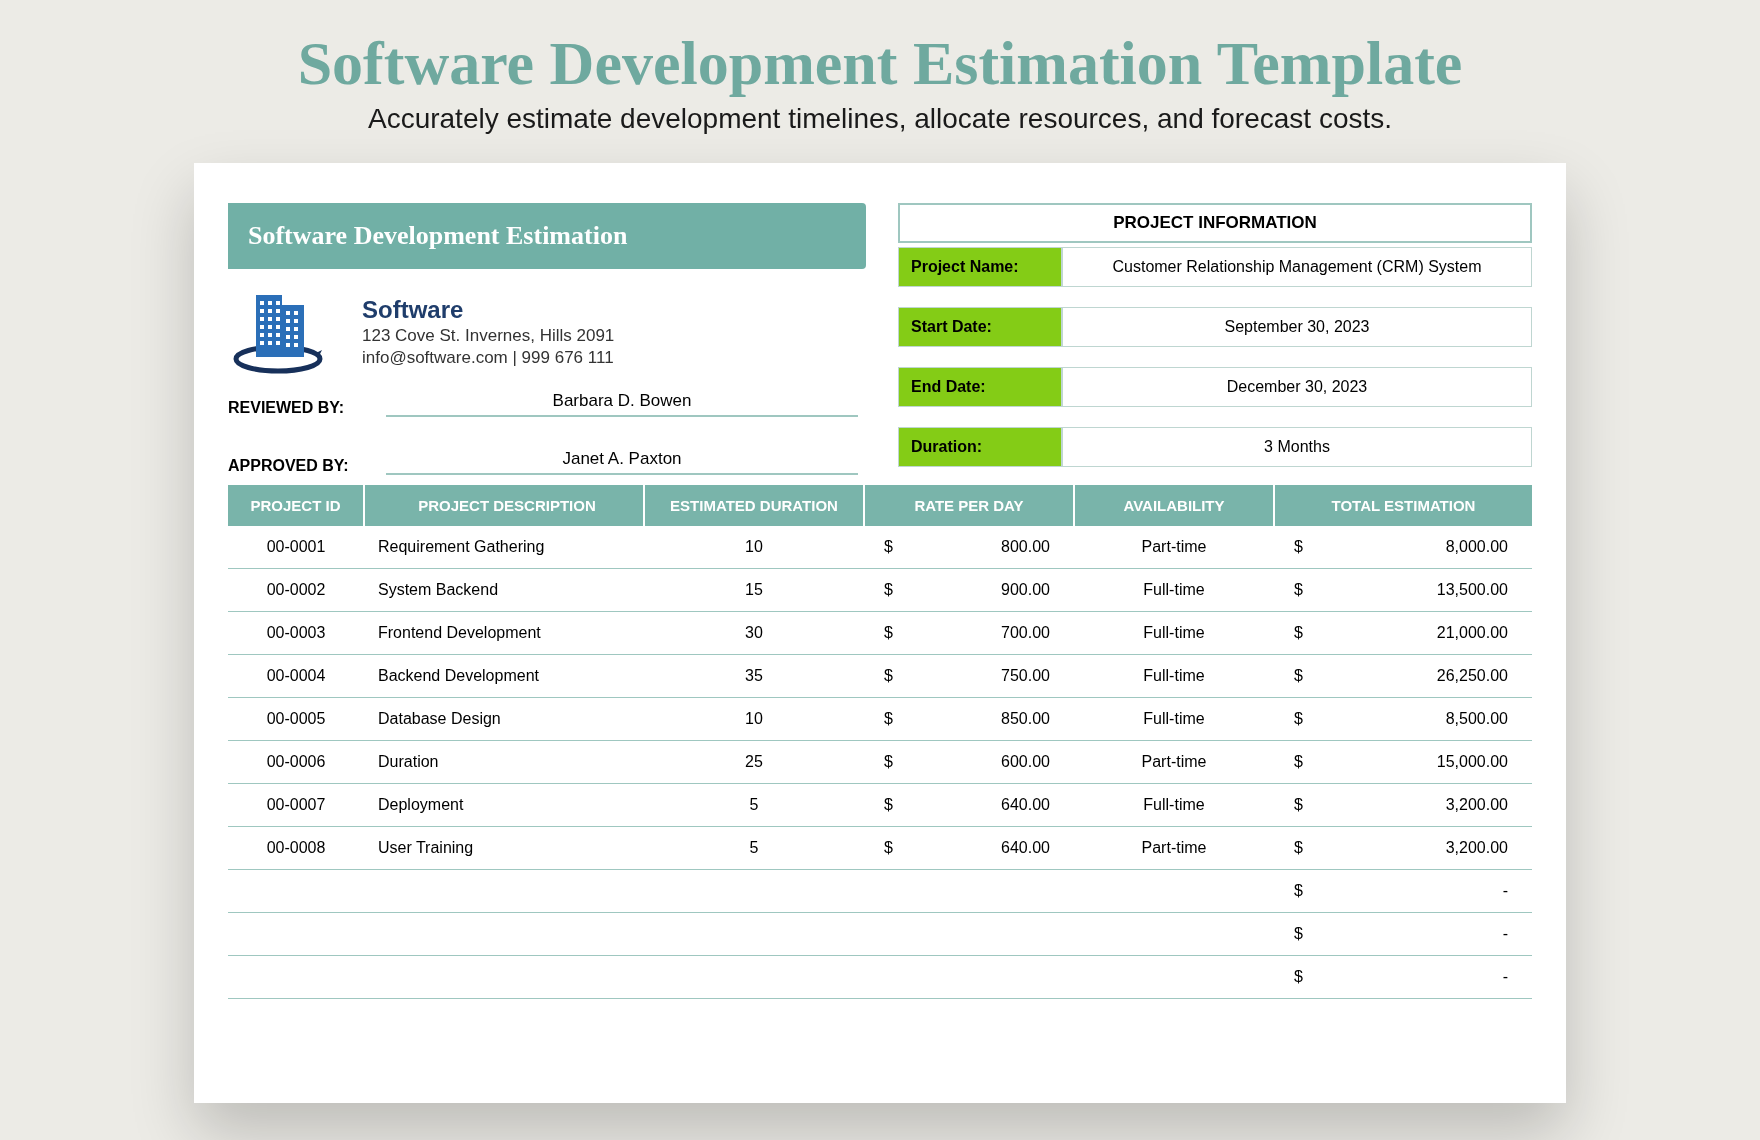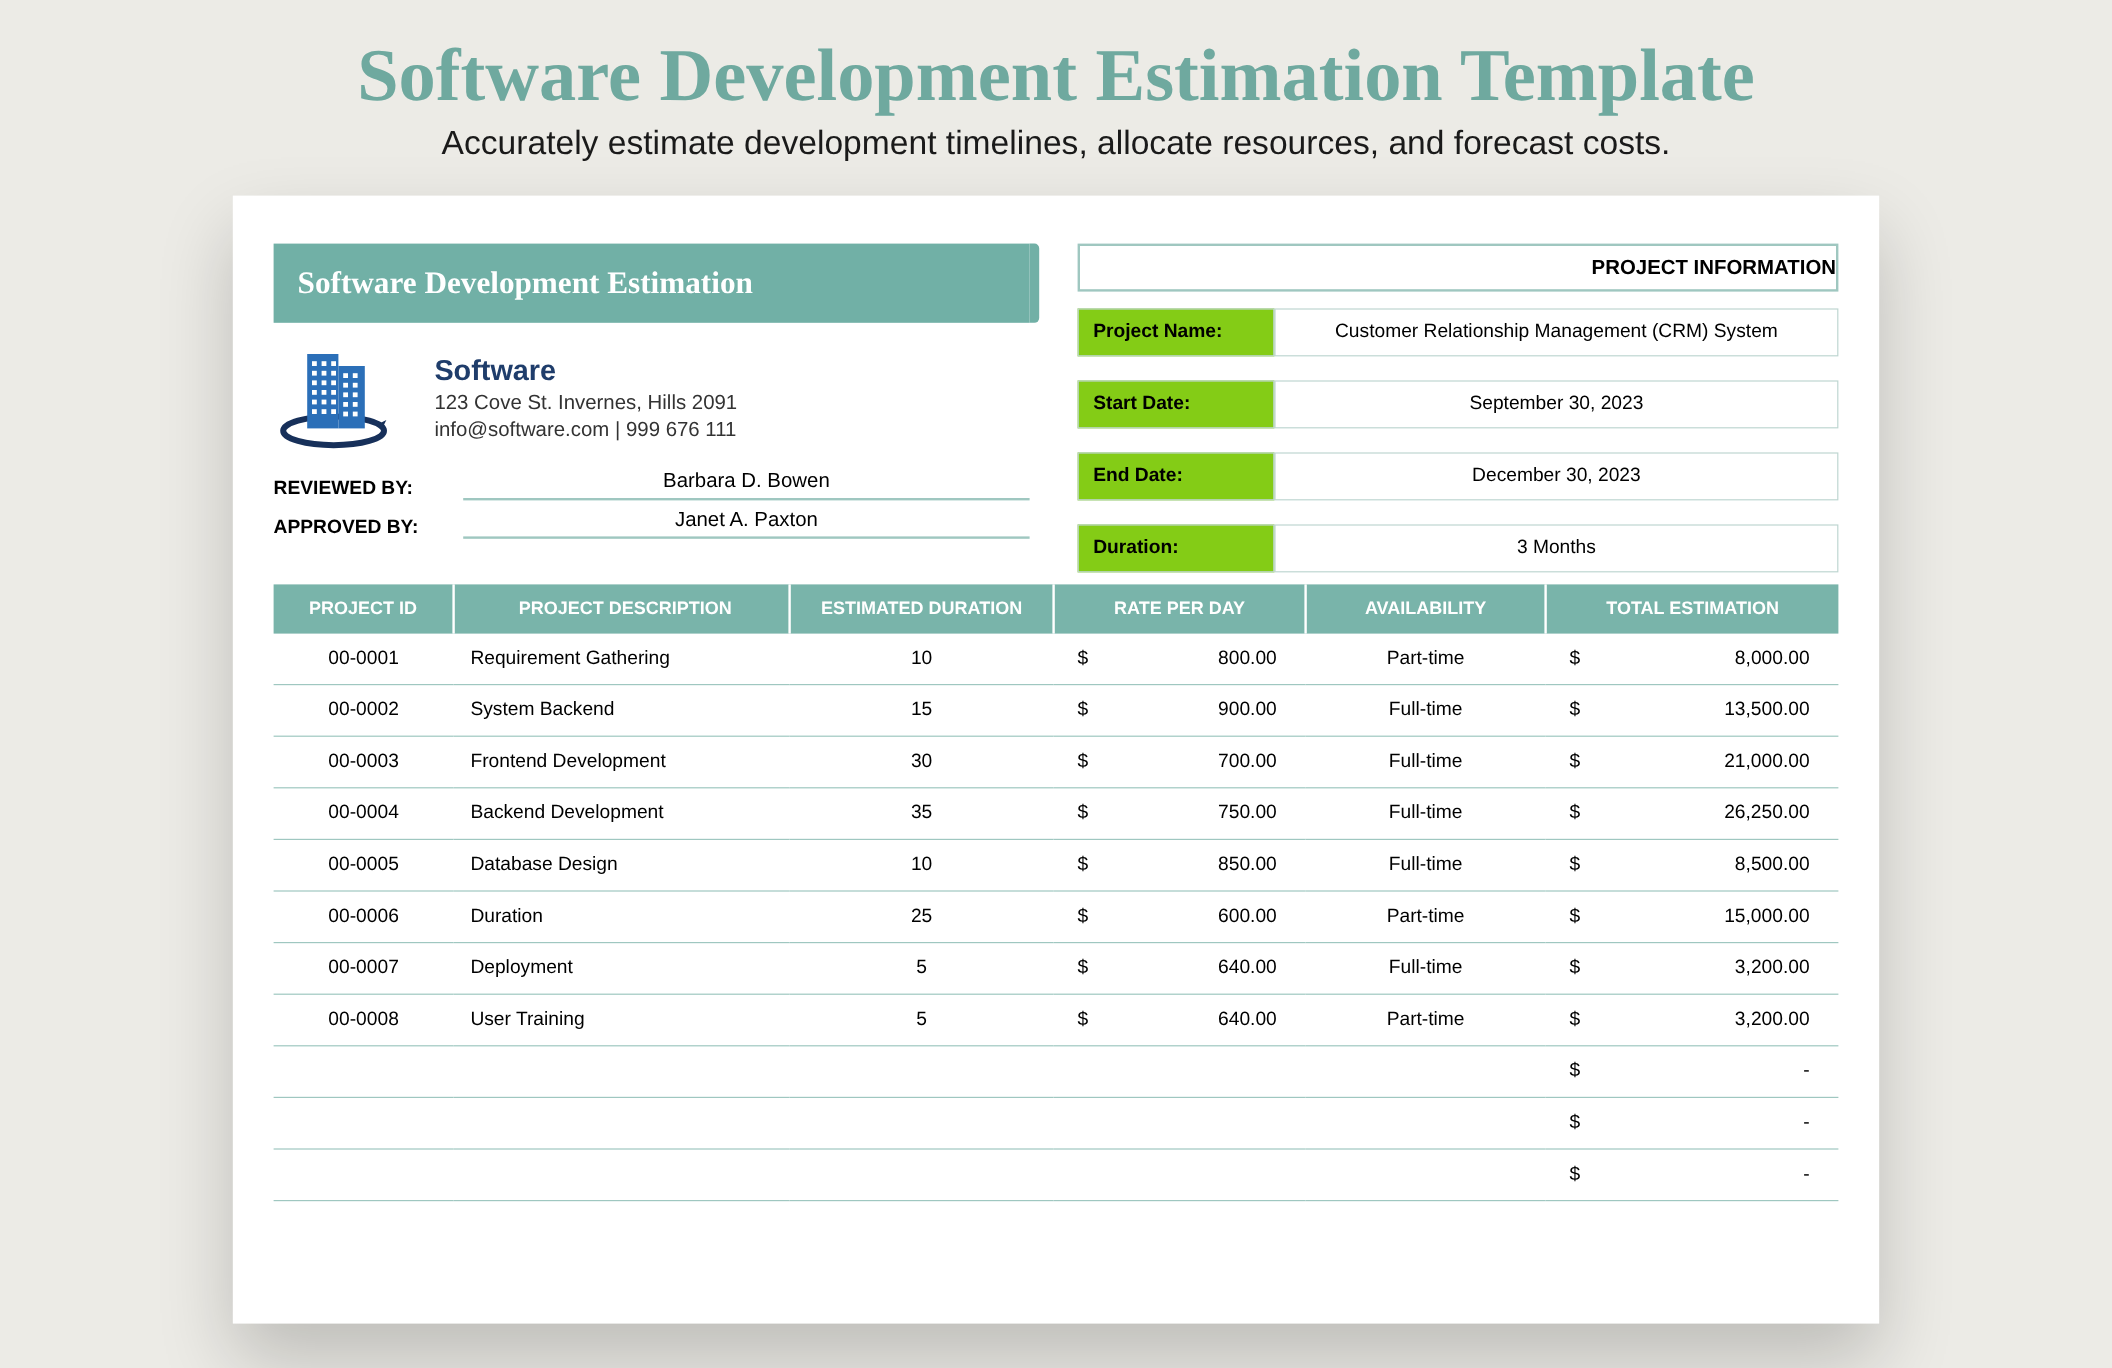--- a/index.html
+++ b/index.html
@@ -13,29 +13,29 @@
   .title-bar::after { content:""; position:absolute; right:-8px; top:0; bottom:0; width:8px; background:#71b0a6; border-radius:0 4px 4px 0; }
   .company-row { display: flex; align-items: center; gap: 34px; margin-top: 18px; margin-bottom: 6px; }
   .logo { width: 100px; height: 90px; display:flex; align-items:center; justify-content:center; }
   .company-name { color: #1f3d6b; font-weight: 800; font-size: 24px; }
   .company-addr { color: #333; font-size: 17px; margin-top: 2px; }
   .company-contact { color: #333; font-size: 17px; margin-top: 2px; }
   .sig-row { display:flex; align-items:flex-end; gap: 20px; margin-top: 14px; }
   .sig-label { font-weight: 800; font-size: 16px; width: 138px; color:#000; }
   .sig-value { flex: 1; border-bottom: 2px solid #9fc7c0; text-align: center; padding-bottom: 4px; font-size: 17px; color:#000; }
   .right-block { flex: 1; }
-  .proj-head { border: 2px solid #9fc7c0; text-align: right; font-weight: 800; font-size: 17px; padding: 8px 0; margin-bottom: 14px; }
+  .proj-head { border: 2px solid #9fc7c0; text-align: center; font-weight: 800; font-size: 17px; padding: 8px 0; margin-bottom: 4px; }
   .info-row { display: flex; gap: 0; margin-bottom: 20px; }
   .info-label { width: 164px; background: #84cc16; border: 1px solid #bfd6d1; font-weight: 700; font-size: 16px; padding: 10px 12px; }
   .info-value { flex:1; border: 1px solid #bfd6d1; font-size: 16px; padding: 10px 12px; text-align: center; }
   table.est { width: 100%; border-collapse: collapse; margin-top: 10px; table-layout: fixed; }
   table.est thead th { background: #79b4aa; color:#fff; font-weight:700; font-size:15px; padding: 12px 8px; border-right: 2px solid #fff; text-align:center; }
   table.est thead th:last-child { border-right: none; }
   table.est tbody td { font-size: 16px; padding: 12px 10px; border-bottom: 1px solid #9fc7c0; color:#000; }
-  .c-id { width: 150px; text-align:center; }
+  .c-id { width: 136px; text-align:center; }
   .c-desc { width: 280px; text-align:left; padding-left: 14px !important; }
   .c-dur { width: 220px; text-align:center; }
   .c-rate { width: 210px; }
   .c-avail { width: 200px; text-align:center; }
   .c-total { }
   .money-cell { display:flex; justify-content:space-between; padding: 0 14px 0 10px; }
   .money-sym { }
   .money-val { }
 </style>
 </head>
@@ -90,21 +90,21 @@
         <div>
           <div class="company-name">Software</div>
           <div class="company-addr">123 Cove St. Invernes, Hills 2091</div>
           <div class="company-contact">info@software.com | 999 676 111</div>
         </div>
       </div>
       <div class="sig-row">
         <div class="sig-label">REVIEWED BY:</div>
         <div class="sig-value">Barbara D. Bowen</div>
       </div>
-      <div class="sig-row" style="margin-top:6px;">
+      <div class="sig-row" style="margin-top:32px;">
         <div class="sig-label">APPROVED BY:</div>
         <div class="sig-value">Janet A. Paxton</div>
       </div>
     </div>
 
     <div class="right-block">
       <div class="proj-head">PROJECT INFORMATION</div>
       <div class="info-row">
         <div class="info-label">Project Name:</div>
         <div class="info-value">Customer Relationship Management (CRM) System</div>

